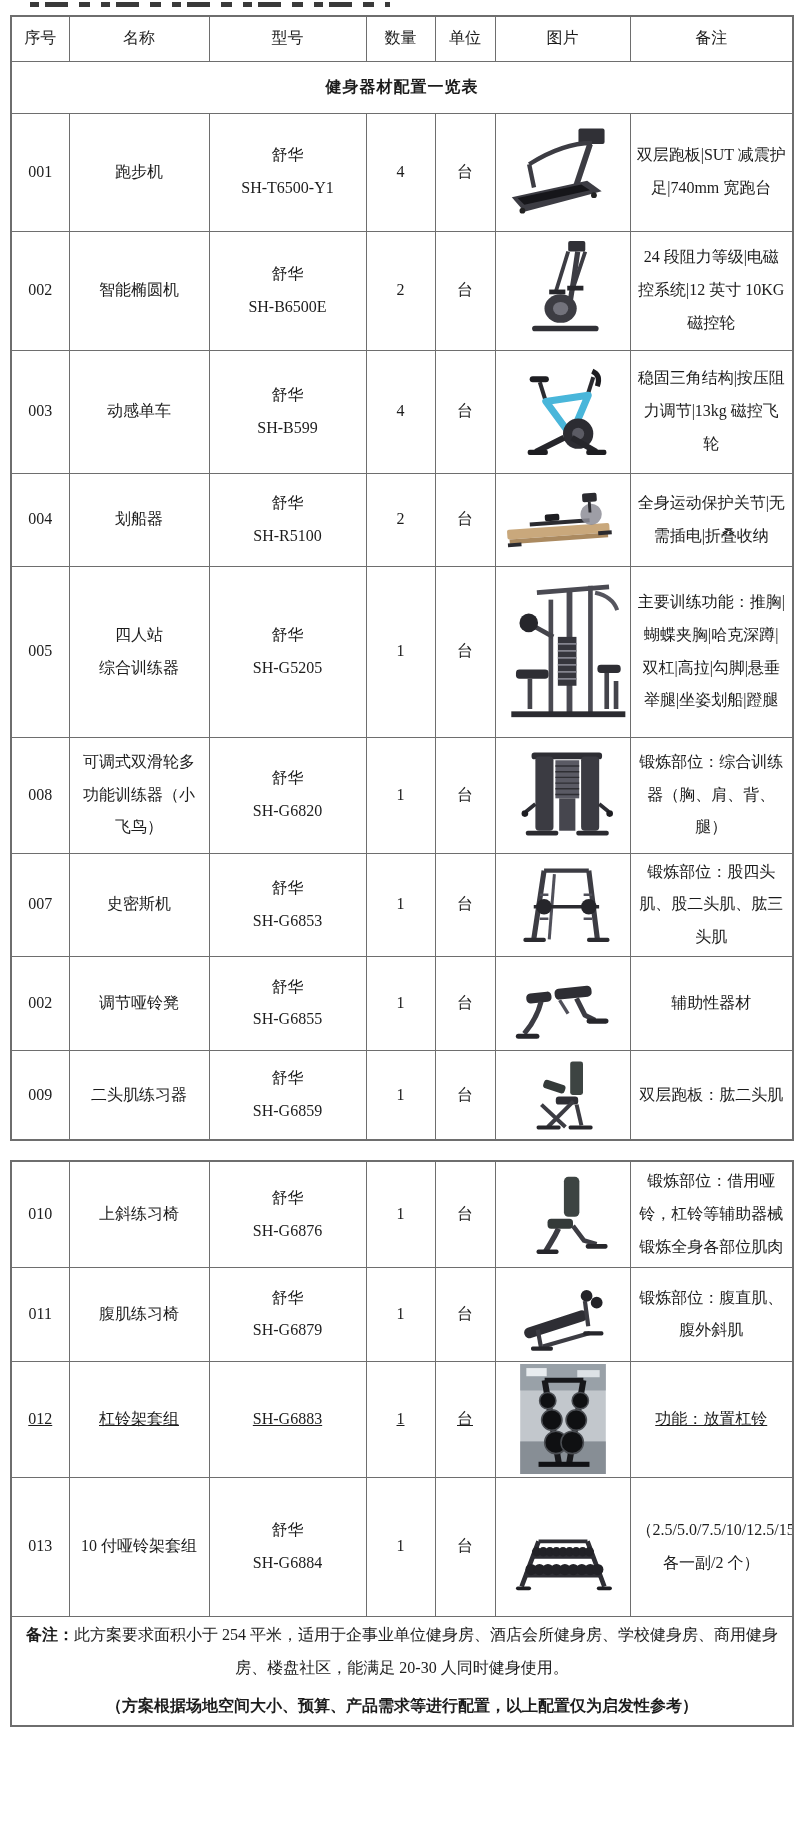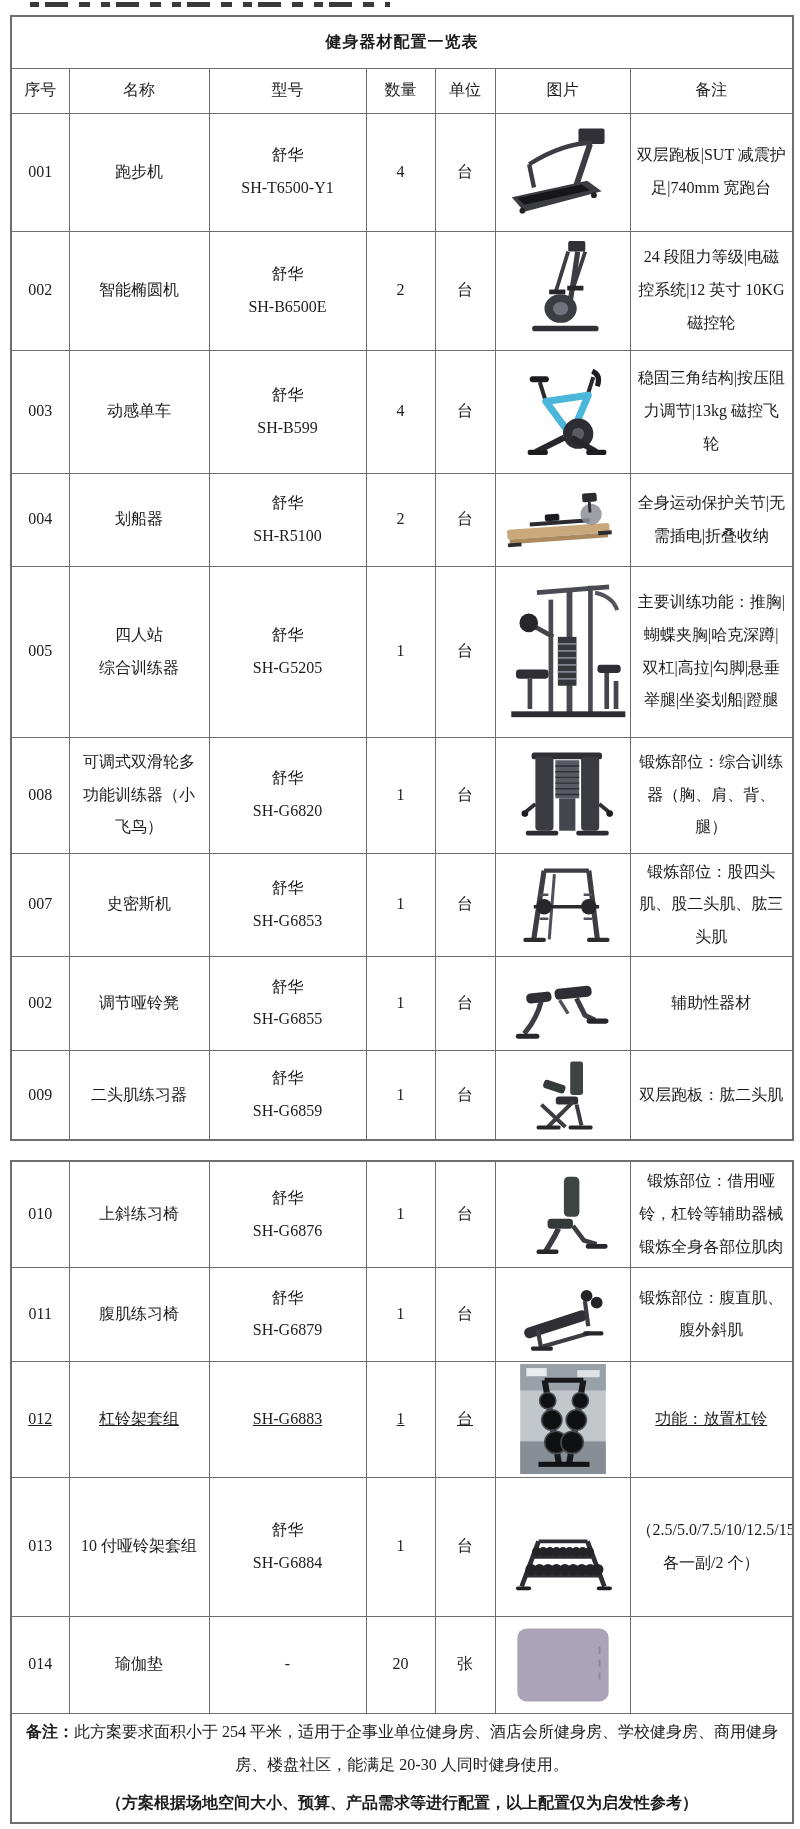--- a/index.html
+++ b/index.html
@@ -33,32 +33,32 @@
     <colgroup>
       <col style="width:58px">
         <col style="width:140px">
         <col style="width:157px">
       <col style="width:69px">
         <col style="width:60px">
         <col style="width:135px">
         <col style="width:163px">
     </colgroup>
     <tbody>
-      <tr style="height:52px">
-        <td colspan="7" class="title-cell">健身器材配置一览表</td>
-      </tr>
       <tr id="hrow" style="height:45px">
           <td class="hcell">序号</td>
           <td class="hcell">名称</td>
           <td class="hcell">型号</td>
           <td class="hcell">数量</td>
           <td class="hcell">单位</td>
           <td class="hcell">图片</td>
           <td class="hcell">备注</td>
         </tr>
+      <tr style="height:52px">
+        <td colspan="7" class="title-cell">健身器材配置一览表</td>
+      </tr>
     </tbody>
     <tbody id="rows1">
         <tr style="height: 118px;">
           <td class="c-no">001</td>
           <td class="c-name">跑步机</td>
           <td class="c-model">舒华
 SH-T6500-Y1</td>
           <td class="c-qty">4</td>
           <td class="c-unit">台</td>
           <td class="c-img">
@@ -385,36 +385,20 @@
                 <circle cx="80" cy="74" r="6"></circle>
                 <circle cx="89" cy="74" r="6"></circle>
                 <circle cx="97" cy="74" r="6"></circle>
    </g>
    <rect x="10" y="92" width="16" height="4" rx="2" fill="#1d1d21"></rect>
    <rect x="96" y="92" width="16" height="4" rx="2" fill="#1d1d21"></rect>
             </svg>
           </td>
           <td class="c-remark">（2.5/5.0/7.5/10/12.5/15/17.5/20/22.5/25kg 各一副/2 个）</td>
         </tr>
-        <tr style="height: 97px;">
-          <td class="c-no">014</td>
-          <td class="c-name">瑜伽垫</td>
-          <td class="c-model">-</td>
-          <td class="c-qty">20</td>
-          <td class="c-unit">张</td>
-          <td class="c-img">
-            <svg width="112" height="84" viewBox="0 0 120 92">
-   <rect x="10" y="6" width="100" height="80" rx="10" fill="#aba4b8"></rect>
-   <g stroke="#8d87a0" stroke-width="2">
-                <path d="M100 26 v8 M100 40 v8 M100 54 v8"></path>
-              </g>
-            </svg>
-          </td>
-          <td class="c-remark"></td>
-        </tr>
       </tbody>
     <tbody>
       <tr style="height:104px">
         <td colspan="7" class="foot-cell">
           <p><b>备注：</b><span>此方案要求面积小于 254 平米，适用于企事业单位健身房、酒店会所健身房、学校健身房、商用健身房、楼盘社区，能满足 20-30 人同时健身使用。</span></p>
           <p class="b2">（方案根据场地空间大小、预算、产品需求等进行配置，以上配置仅为启发性参考）</p>
         </td>
       </tr>
     </tbody>
   </table>

